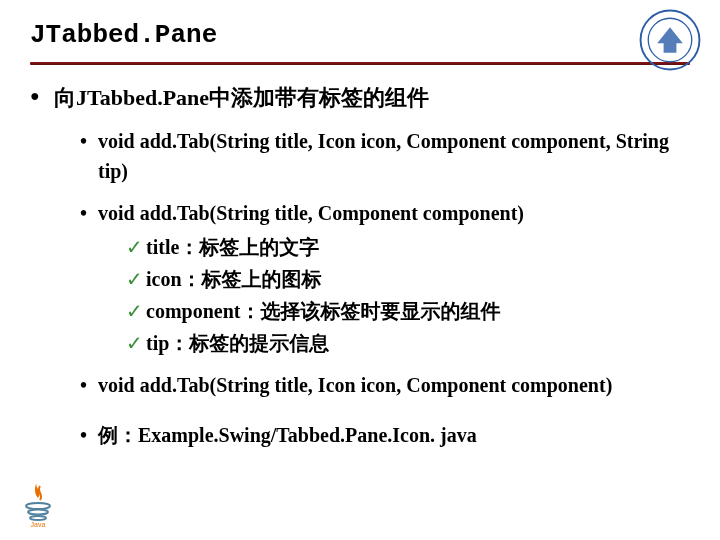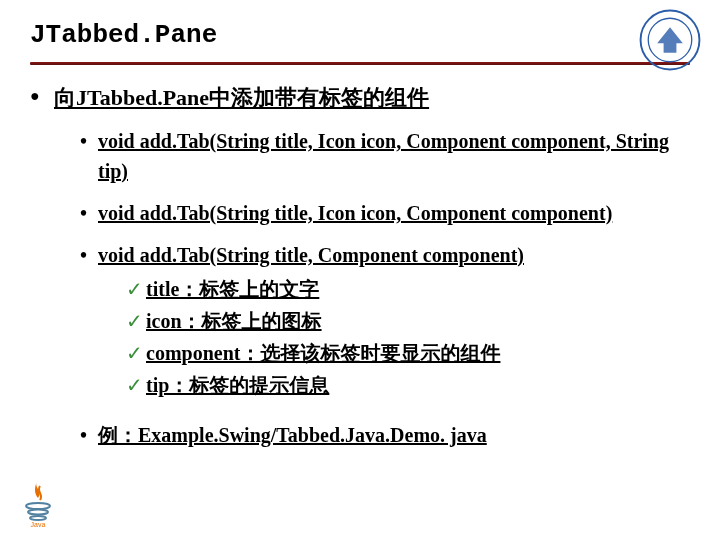--- a/index.html
+++ b/index.html
@@ -32,21 +32,20 @@
     top: 8px;
     right: 18px;
     width: 64px;
     height: 64px;
   }
   .logo svg { width: 64px; height: 64px; }
   .content {
     padding: 16px 33px 0 30px;
     font-size: 22px;
     line-height: 1.5;
-    text-decoration: underline;
   }
   .lvl1 { list-style: none; padding-left: 0; margin: 0; }
   .lvl1 > li { position: relative; padding-left: 24px; font-weight: bold; margin-bottom: 10px; }
   .lvl1 > li::before {
     content: "●"; position: absolute; left: 0; top: 3px; font-size: 16px;
   }
   .lvl2 { list-style: none; padding-left: 26px; margin: 8px 0 0 0; font-size: 20px; font-weight: bold; }
   .lvl2 > li { position: relative; padding-left: 18px; margin: 12px 0; }
   .lvl2 > li::before {
     content: "•"; position: absolute; left: 0; top: 0; font-size: 20px;
@@ -79,31 +78,31 @@
   <div class="title-text">JTabbed.Pane</div>
 </div>
 <div class="title-rule"></div>
 
 <div class="content">
   <ul class="lvl1">
     <li>
       <span>向JTabbed.Pane中添加带有标签的组件</span>
       <ul class="lvl2">
         <li>void add.Tab(String title, Icon icon, Component component, String tip)</li>
-        <li>void add.Tab(String title, Icon icon, Component component)</li>
         <li>
           <span>void add.Tab(String title, Component component)</span>
           <ul class="lvl3">
             <li>title：标签上的文字</li>
             <li>icon：标签上的图标</li>
             <li>component：选择该标签时要显示的组件</li>
             <li>tip：标签的提示信息</li>
           </ul>
         </li>
-        <li style="margin-top:20px;">例：Example.Swing/Tabbed.Java.Demo. java</li>
+        <li>void add.Tab(String title, Icon icon, Component component)</li>
+        <li style="margin-top:20px;">例：Example.Swing/Tabbed.Pane.Icon. java</li>
       </ul>
     </li>
   </ul>
 </div>
 
 <div class="java-logo">
   <svg viewBox="0 0 40 52">
     <path d="M20 4 C14 12 26 14 20 22 C16 18 16 10 20 4 Z" fill="#e76f00"></path>
     <path d="M22 10 C18 16 26 18 22 24" fill="none" stroke="#e76f00" stroke-width="2"></path>
     <ellipse cx="20" cy="30" rx="12" ry="3" fill="none" stroke="#5382a1" stroke-width="2"></ellipse>

